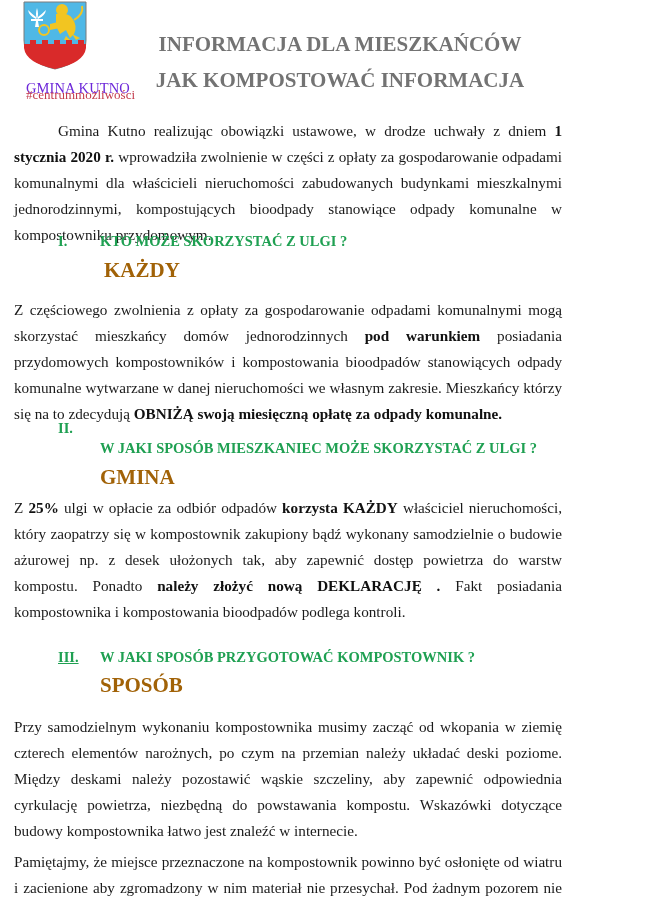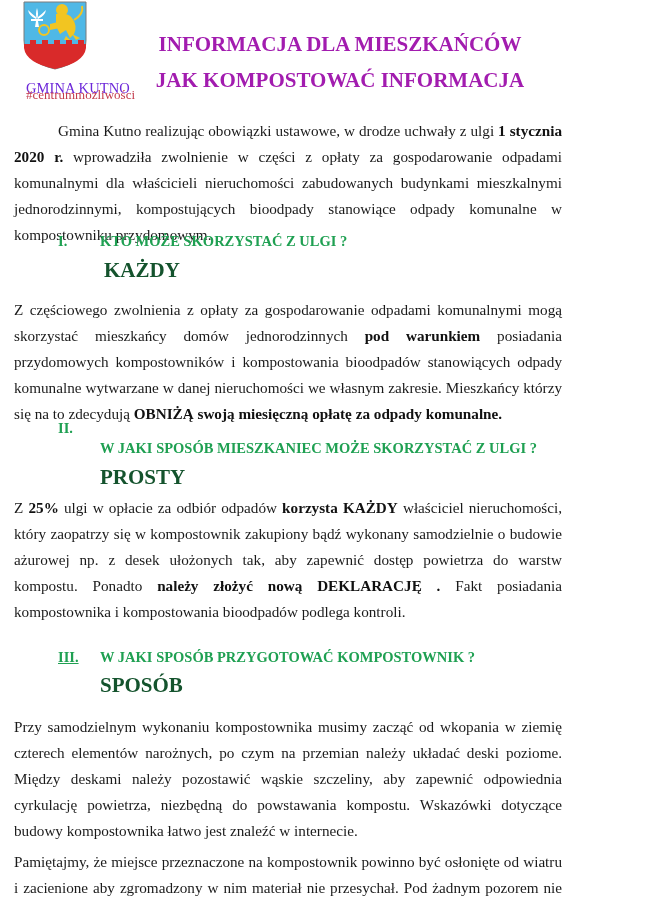--- a/index.html
+++ b/index.html
@@ -3,30 +3,30 @@
   <meta charset="utf-8">
   <style>
     html, body { margin: 0; padding: 0; background: #ffffff; }
     body { width: 647px; height: 900px; overflow: hidden; position: relative;
            font-family: "Liberation Serif", "DejaVu Serif", serif; color: #111; }
     .logo { position: absolute; left: 12px; top: 0; width: 100px; }
     .crest { position: absolute; left: 8px; top: 0; width: 70px; height: 70px; }
     .logo-name { position: absolute; left: 14px; top: 80px; font-size: 14.5px; color: #6d28d9; white-space: nowrap; letter-spacing: 0.1px; }
     .logo-tag { position: absolute; left: 14px; top: 87px; font-size: 13px; color: #c33a4b; white-space: nowrap; }
     .title { position: absolute; left: 130px; width: 420px; text-align: center; font-weight: bold;
-             font-size: 21px; white-space: nowrap; color: #a21caf; }
+             font-size: 21px; white-space: nowrap; color: #737373; }
     .t1 { top: 32px; }
     .t2 { top: 68px; }
     .para { position: absolute; left: 14px; width: 548px; font-size: 15.2px; line-height: 26px;
             text-align: justify; color: #1a1a1a; }
     .para b { font-weight: bold; color: #111; }
     .indent { text-indent: 44px; }
     .sec-num { position: absolute; font-weight: bold; font-size: 14.5px; color: #1fa052; white-space: nowrap; }
     .sec-title { position: absolute; font-weight: bold; font-size: 14.5px; color: #1fa052; white-space: nowrap; }
-    .keyword { position: absolute; font-weight: bold; font-size: 21px; color: #14532d; white-space: nowrap; }
+    .keyword { position: absolute; font-weight: bold; font-size: 21px; color: #a16207; white-space: nowrap; }
   </style>
 </head>
 <body>
 
 <div class="logo">
   <svg class="crest" viewBox="0 0 70 70">
     <path d="M4 2 H66 V40 Q66 62 35 69 Q4 62 4 40 Z" fill="#4fb8e6" stroke="#7a7a7a" stroke-width="1"></path>
     <path d="M4 48 V44 H10 V40 H16 V44 H22 V40 H28 V44 H34 V40 H40 V44 H46 V40 H52 V44 H58 V40 H64 V44 H66 V48 Q64 63 35 69 Q6 63 4 48 Z" fill="#d92a2a"></path>
     <g fill="#ffffff">
       <path d="M17 8 Q15 14 17 20 Q19 14 17 8 Z"></path>
@@ -46,33 +46,33 @@
     <circle cx="24" cy="30" r="5" fill="none" stroke="#f2c521" stroke-width="2"></circle>
   </svg>
   <div class="logo-name">GMINA KUTNO</div>
   <div class="logo-tag">#centrummożliwości</div>
 </div>
 
 <div class="title t1">INFORMACJA DLA MIESZKAŃCÓW</div>
 <div class="title t2">JAK KOMPOSTOWAĆ  INFORMACJA</div>
 
 <div class="para indent" style="top:118px;">
-  <span>Gmina Kutno realizując obowiązki ustawowe, w drodze uchwały z ulgi </span><b>1 stycznia 2020 r.</b><span> wprowadziła zwolnienie w części z opłaty za gospodarowanie odpadami komunalnymi dla właścicieli nieruchomości zabudowanych budynkami mieszkalnymi jednorodzinnymi, kompostujących bioodpady stanowiące odpady komunalne  w kompostowniku przydomowym.</span>
+  <span>Gmina Kutno realizując obowiązki ustawowe, w drodze uchwały z dniem </span><b>1 stycznia 2020 r.</b><span> wprowadziła zwolnienie w części z opłaty za gospodarowanie odpadami komunalnymi dla właścicieli nieruchomości zabudowanych budynkami mieszkalnymi jednorodzinnymi, kompostujących bioodpady stanowiące odpady komunalne  w kompostowniku przydomowym.</span>
 </div>
 
 <div class="sec-num" style="left:58px; top:233px;">I.</div>
 <div class="sec-title" style="left:100px; top:233px;">KTO MOŻE SKORZYSTAĆ  Z ULGI ?</div>
 <div class="keyword" style="left:104px; top:258px;">KAŻDY</div>
 <div class="para" style="top:297px;">
   <span>Z częściowego zwolnienia z opłaty za gospodarowanie odpadami komunalnymi mogą skorzystać mieszkańcy domów jednorodzinnych </span><b>pod warunkiem</b><span> posiadania przydomowych kompostowników i kompostowania bioodpadów stanowiących odpady komunalne wytwarzane w danej nieruchomości we własnym zakresie. Mieszkańcy którzy się na to zdecydują </span><b>OBNIŻĄ swoją miesięczną opłatę za odpady komunalne.</b>
 </div>
 
 <div class="sec-num" style="left:58px; top:420px;">II.</div>
 <div class="sec-title" style="left:100px; top:440px;text-align:right;">W JAKI SPOSÓB MIESZKANIEC MOŻE SKORZYSTAĆ Z ULGI ?</div>
-<div class="keyword" style="left:100px; top:465px;">PROSTY</div>
+<div class="keyword" style="left:100px; top:465px;">GMINA</div>
 <div class="para" style="top:495px;">
   <span>Z </span><b>25%</b><span> ulgi w opłacie za odbiór odpadów </span><b>korzysta KAŻDY</b><span> właściciel nieruchomości, który zaopatrzy się w kompostownik zakupiony bądź wykonany samodzielnie o budowie ażurowej np. z desek ułożonych tak, aby zapewnić dostęp powietrza do warstw kompostu. Ponadto </span><b>należy złożyć nową DEKLARACJĘ .</b><span> Fakt posiadania kompostownika i kompostowania bioodpadów podlega kontroli.</span>
 </div>
 
 <div class="sec-num" style="left:58px; top:649px;text-decoration:underline;">III.</div>
 <div class="sec-title" style="left:100px; top:649px;">W JAKI SPOSÓB  PRZYGOTOWAĆ KOMPOSTOWNIK ?</div>
 <div class="keyword" style="left:100px; top:673px;">SPOSÓB</div>
 <div class="para" style="top:714px;">Przy samodzielnym wykonaniu kompostownika  musimy zacząć od wkopania w ziemię czterech elementów narożnych, po czym na przemian należy układać deski poziome. Między deskami należy pozostawić wąskie szczeliny, aby zapewnić odpowiednia cyrkulację powietrza, niezbędną do powstawania kompostu. Wskazówki dotyczące budowy kompostownika łatwo jest znaleźć w internecie.</div>
 <div class="para" style="top:849px;">Pamiętajmy, że miejsce przeznaczone na kompostownik powinno być osłonięte od wiatru i zacienione aby zgromadzony w nim materiał nie przesychał. Pod żadnym pozorem nie należy</div>
 

